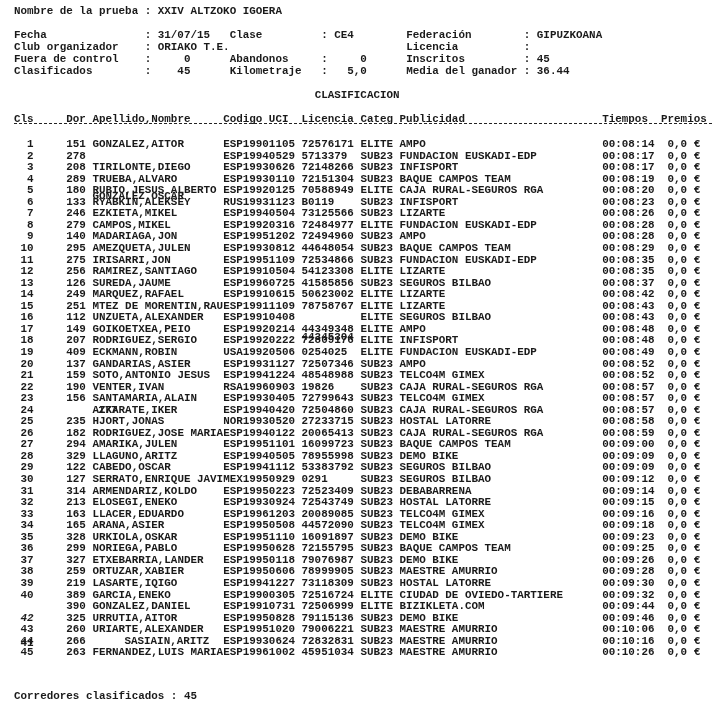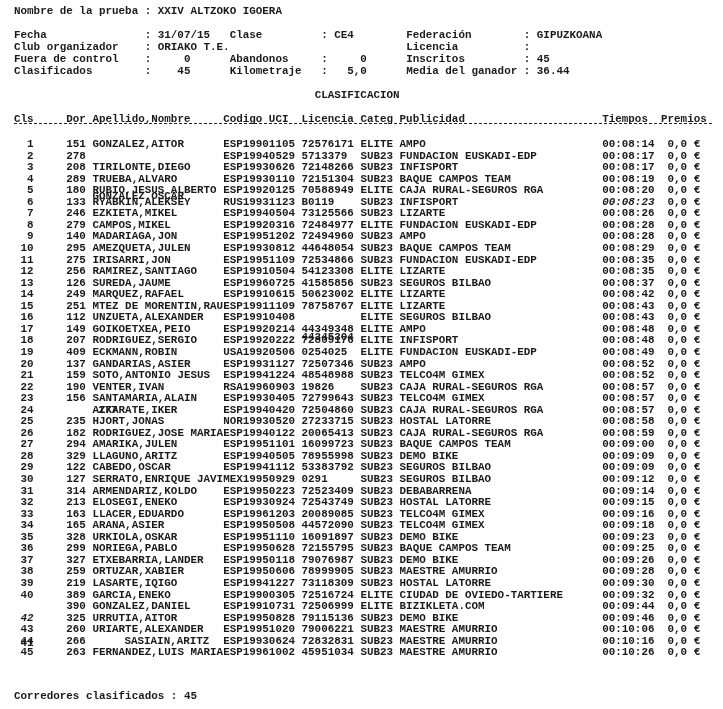--- a/index.html
+++ b/index.html
@@ -146,21 +146,21 @@
         <span class="f" style="left: 99ch; width: 6ch; text-align: right;">0,0 €</span>
       </div>
       <div class="row" style="top: 195.8px;">
         <span class="f" style="left: 0px; width: 3ch; text-align: right;">6</span>
         <span class="f" style="left: 8ch; width: 3ch; text-align: right;">133</span>
         <span class="f" style="left: 12ch;">RYABKIN,ALEKSEY</span>
         <span class="f" style="left: 32ch;">RUS19931123</span>
         <span class="f" style="left: 44ch;">B0119</span>
         <span class="f" style="left: 53ch;">SUB23</span>
         <span class="f" style="left: 59ch;">INFISPORT</span>
-        <span class="f" style="left: 90ch; font-style: italic;">00:08:23</span>
+        <span class="f" style="left: 90ch;">00:08:23</span>
         <span class="f" style="left: 99ch; width: 6ch; text-align: right;">0,0 €</span>
       </div>
       <div class="row" style="top: 207.3px;">
         <span class="f" style="left: 0px; width: 3ch; text-align: right;">7</span>
         <span class="f" style="left: 8ch; width: 3ch; text-align: right;">246</span>
         <span class="f" style="left: 12ch;">EZKIETA,MIKEL</span>
         <span class="f" style="left: 32ch;">ESP19940504</span>
         <span class="f" style="left: 44ch;">73125566</span>
         <span class="f" style="left: 53ch;">SUB23</span>
         <span class="f" style="left: 59ch;">LIZARTE</span>

